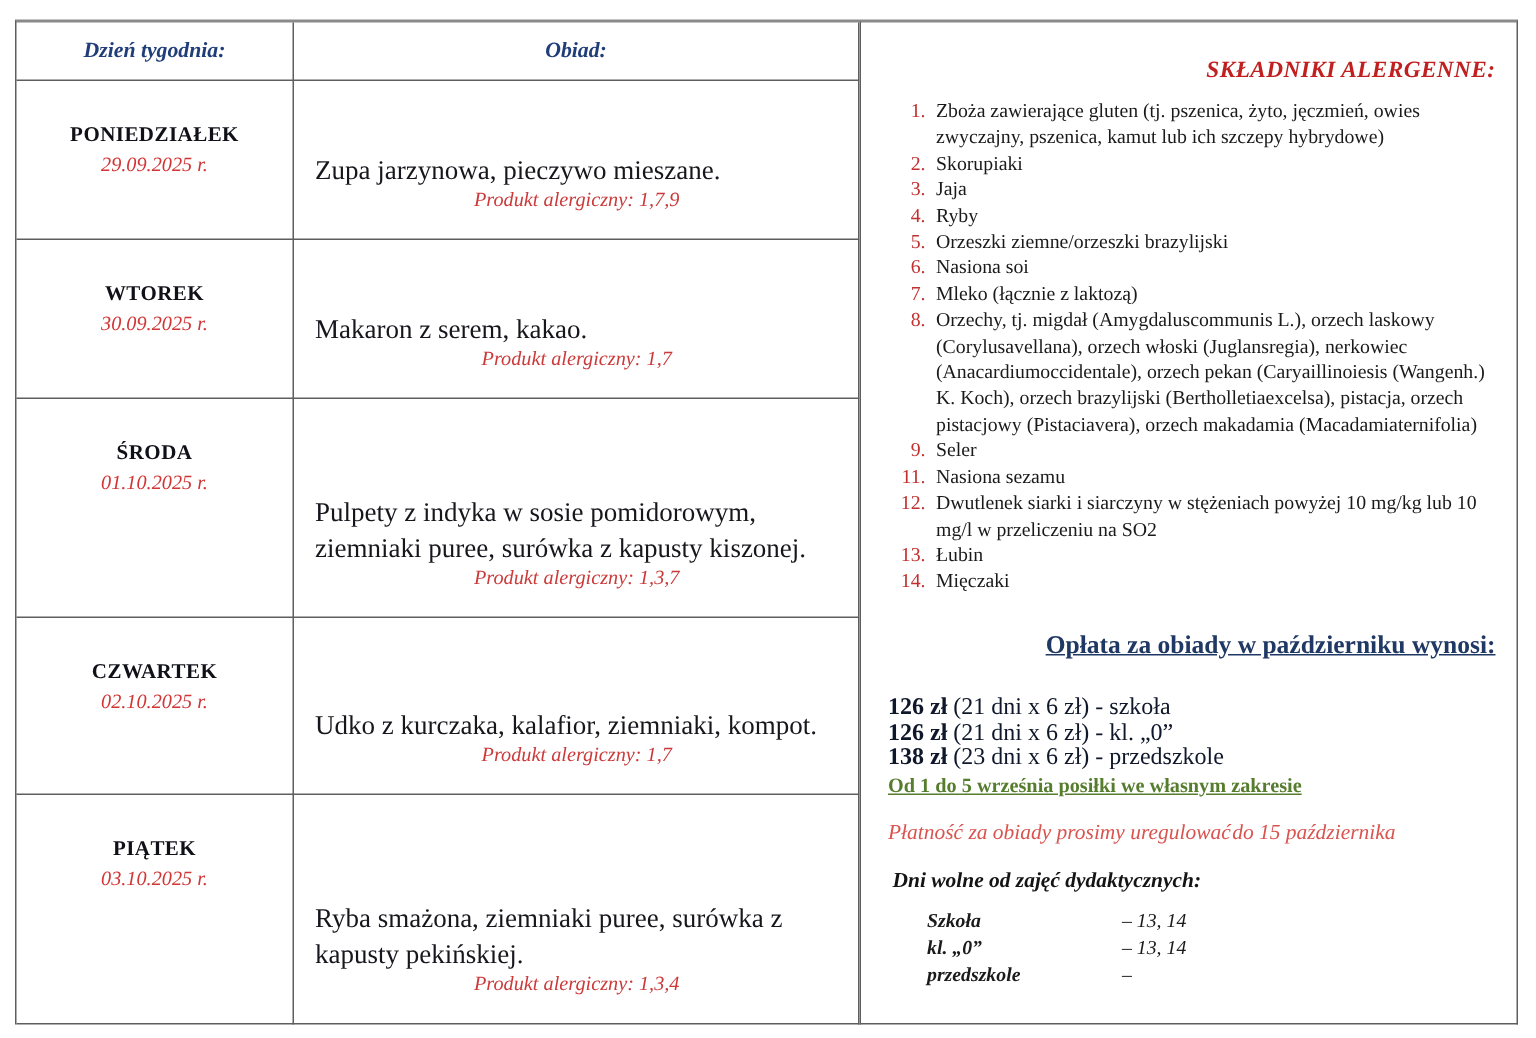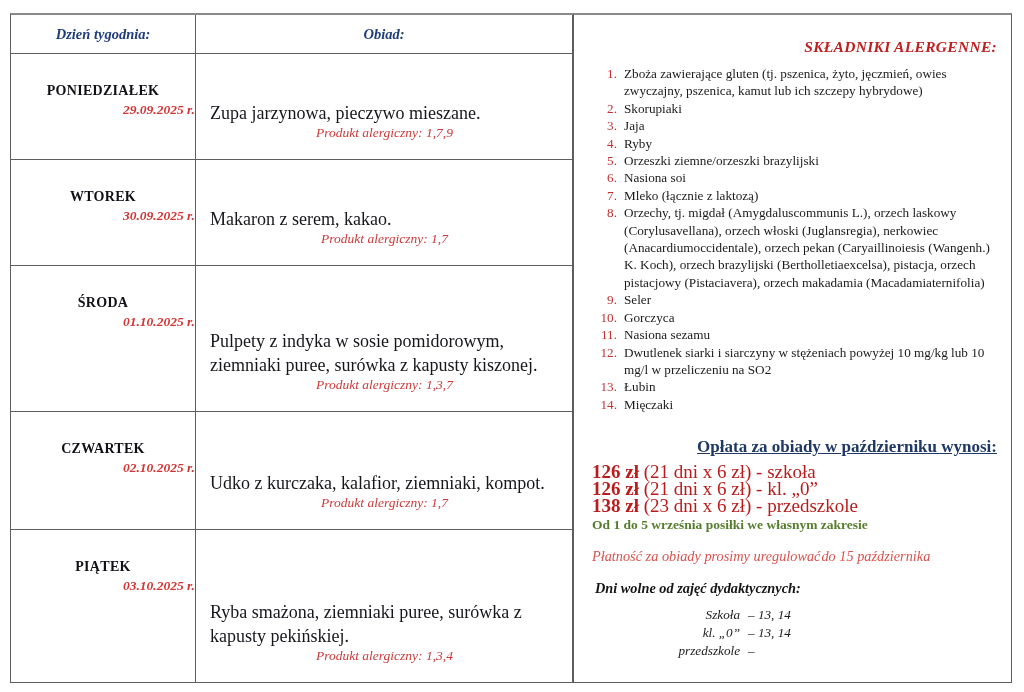--- a/index.html
+++ b/index.html
@@ -15,53 +15,53 @@
     grid-template-columns:185px 377px;
     grid-template-rows:39px 106px 106px 146px 118px 153px;
     border-top:2px solid #8a8a8a;border-left:1px solid #5e5e5e;
     background:#fff;
   }
   .cell{box-sizing:border-box;border-right:1px solid #5e5e5e;border-bottom:1px solid #5e5e5e;}
   .hdr{display:flex;align-items:center;justify-content:center;
        font-weight:bold;font-style:italic;font-size:14.5px;color:#1f3d78;}
   .day-cell{text-align:center;padding-top:29px;}
   .day-name{font-weight:bold;font-size:14px;letter-spacing:.3px;color:#101018;}
-  .day-date{font-weight:bold;font-style:italic;font-size:13.5px;color:#d23535;margin-top:3px;text-align:right;}
+  .day-date{font-weight:normal;font-style:italic;font-size:13.5px;color:#d23535;margin-top:3px;}
   .meal-cell{display:flex;flex-direction:column;justify-content:flex-end;
              padding:8px 13px 18px 14px;}
   .meal-text{font-size:18px;line-height:24px;color:#16161c;}
   .allergen-note{font-style:italic;font-size:13.5px;color:#cb3a3a;text-align:center;}
 
   
   .panel{
     box-sizing:border-box;width:440px;background:#fff;
     border:1px solid #5e5e5e;border-top:2px solid #8a8a8a;
     padding:10px 14px 8px 14px;font-size:13.2px;
   }
   .panel-title{text-align:right;font-weight:bold;font-style:italic;
                font-size:15.5px;color:#c02020;margin:13px 0 9px 0;letter-spacing:.3px;}
   .al-item{display:flex;line-height:17.4px;color:#1a1a1a;}
   .al-num{width:29px;min-width:29px;text-align:right;margin-right:7px;color:#c13030;}
   .al-text{flex:1;}
 
   .pay-heading{margin-top:24px;text-align:right;font-weight:bold;font-size:17px;
                color:#1f3864;text-decoration:underline;font-family:Liberation Serif, serif;}
-  .prices{margin-top:7px;padding-left:4px;font-size:19px;line-height:16.8px;color:#b91c1c;}
+  .prices{margin-top:24px;padding-left:4px;font-size:16px;line-height:16.8px;color:#0f172a;}
   .price-line b{font-weight:bold;}
-  .own-meals{padding-left:4px;margin-top:2px;font-weight:bold;font-size:13.5px;color:#567d2e;}
+  .own-meals{padding-left:4px;margin-top:2px;font-weight:bold;font-size:13.5px;color:#567d2e;text-decoration:underline;}
 
   .reminder{margin-top:15px;padding-left:4px;font-style:italic;font-size:14.3px;color:#d9534f;}
   .reminder .deadline{}
   .reminder .prefix{margin-right:1px;}
 
   .daysoff-heading{margin-top:15px;padding-left:7px;font-weight:bold;font-style:italic;
                    font-size:14.3px;color:#141414;}
   .daysoff-grid{margin:9px 0 0 30px;display:grid;grid-template-columns:122px auto;
                 column-gap:8px;font-style:italic;font-size:13.2px;line-height:18px;color:#1a1a1a;}
-  .daysoff-label{text-align:right;}
+  .daysoff-label{font-weight:bold;}
 </style>
 </head>
 <body>
 
 <div class="sheet">
 
   <div class="menu-grid">
     <div class="cell hdr">Dzień tygodnia:</div>
     <div class="cell hdr">Obiad:</div>
 
@@ -145,24 +145,20 @@
         </div>
       <div class="al-item">
           <span class="al-num">8.</span>
           <span class="al-text">Orzechy, tj. migdał (Amygdaluscommunis L.), orzech laskowy (Corylusavellana), orzech włoski (Juglansregia), nerkowiec (Anacardiumoccidentale), orzech pekan (Caryaillinoiesis (Wangenh.) K. Koch), orzech brazylijski (Bertholletiaexcelsa), pistacja, orzech pistacjowy (Pistaciavera), orzech makadamia (Macadamiaternifolia)</span>
         </div>
       <div class="al-item">
           <span class="al-num">9.</span>
           <span class="al-text">Seler</span>
         </div>
       <div class="al-item">
-          <span class="al-num">10.</span>
-          <span class="al-text">Gorczyca</span>
-        </div>
-      <div class="al-item">
           <span class="al-num">11.</span>
           <span class="al-text">Nasiona sezamu</span>
         </div>
       <div class="al-item">
           <span class="al-num">12.</span>
           <span class="al-text">Dwutlenek siarki i siarczyny w stężeniach powyżej 10 mg/kg lub 10 mg/l w przeliczeniu na SO2</span>
         </div>
       <div class="al-item">
           <span class="al-num">13.</span>
           <span class="al-text">Łubin</span>

